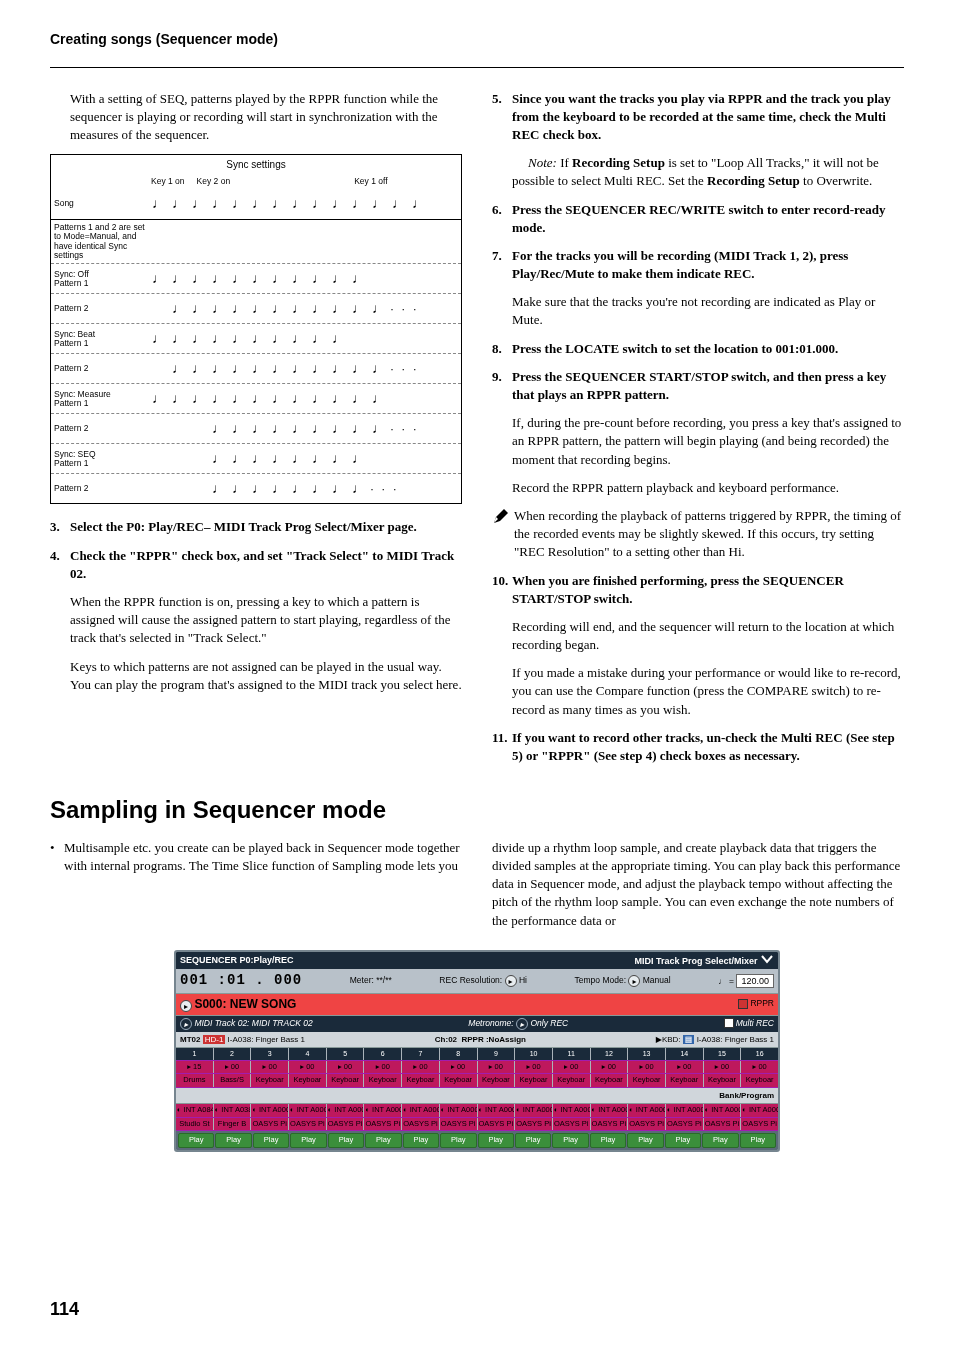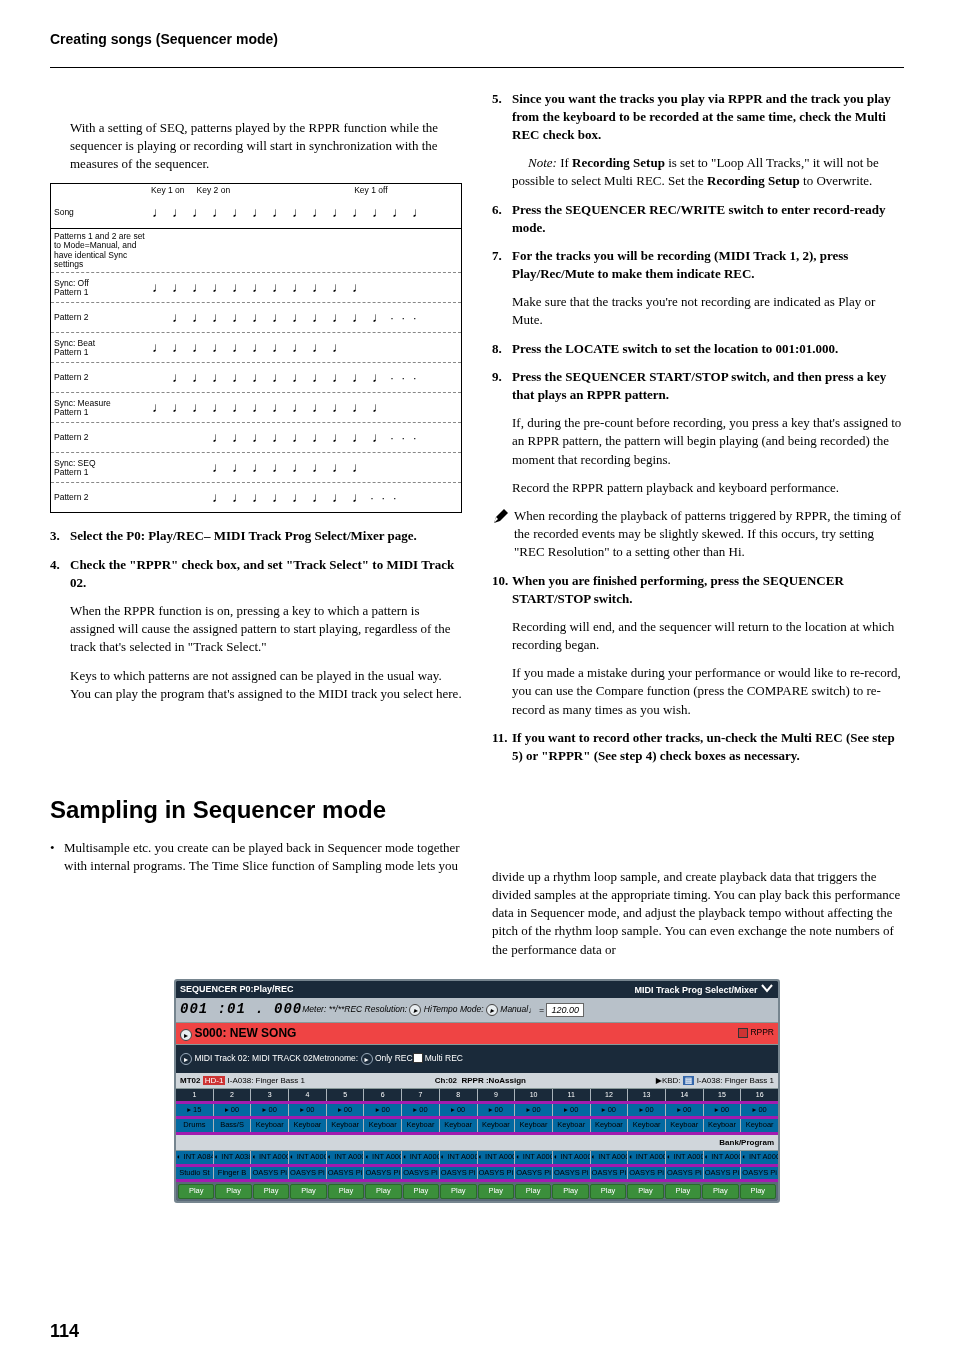--- a/index.html
+++ b/index.html
@@ -25,21 +25,20 @@
   .two-col {
     display: flex;
     gap: 30px;
   }
   .col {
     flex: 1;
     min-width: 0;
   }
   .para {
     margin-bottom: 10px;
-    margin-top: 29px;
   }
   .step-item {
     display: flex;
     margin-bottom: 6px;
   }
   .step-num {
     font-weight: bold;
     min-width: 20px;
   }
   .step-body {
@@ -135,23 +134,22 @@
     justify-content: space-between;
     padding: 2px 4px;
     font-weight: bold;
     font-size: 9px;
   }
   .ss-row1 {
     display: flex;
     align-items: center;
     background: #b8c1c9;
     padding: 2px 4px;
-    justify-content: flex-start;
+    justify-content: space-between;
     border-bottom: 1px solid #899;
-    font-style: italic;
   }
   .ss-lcd {
     font-family: 'Courier New', monospace;
     font-size: 14px;
     font-weight: bold;
     letter-spacing: 1px;
   }
   .ss-input {
     border: 1px solid #666;
     background: #fff;
@@ -187,38 +185,39 @@
     width:10px;height:10px;
     border:1px solid #333;
     background:#fff;
     vertical-align:middle;
     margin-right:2px;
   }
   .ss-check.red { background:#c33; }
   .ss-dark {
     background:#1a2a3a;
     color:#fff;
-    padding:8px 4px;
+    padding:2px 4px;
     display:flex;
-    justify-content:flex-start;
+    justify-content:space-between;
     font-size:8.5px;
+    font-style:italic;
   }
   .ss-midrow {
     background:#d0d6db;
     padding:2px 4px;
     display:flex;
     justify-content:space-between;
     font-size:8px;
     border-bottom:1px solid #899;
   }
   .ss-grid {
-    background:#0369a1;
+    background:#be185d;
     display:flex;
     font-size:7.5px;
-    border-bottom:3px solid #a21caf;
+    border-bottom:1px solid #a21caf;
   }
   .ss-cell {
     flex:1;
     border-left:1px solid #aab3ba;
     padding:1px;
     text-align:center;
     white-space:nowrap;
     overflow:hidden;
   }
   .ss-cell:first-child { border-left:none; }
@@ -234,21 +233,21 @@
     background:#3b8f3b;
     color:#fff;
     border:1px solid #2a6a2a;
     border-radius:2px;
     font-size:7.5px;
     text-align:center;
     padding:1px 0;
   }
   .page-num {
     position:absolute;
-    bottom:7px;
+    bottom:29px;
     left:50px;
     font-family: Arial, Helvetica, sans-serif;
     font-size:18px;
     font-weight:bold;
   }
   .arrow-down {
     width:14px;height:10px;
     display:inline-block;
   }
 </style>
@@ -256,20 +255,21 @@
 <body>
 
 <div class="header-bar">Creating songs (Sequencer mode)</div>
 
 <div class="two-col">
 
   <div class="col">
     <p class="para indent">With a setting of SEQ, patterns played by the RPPR function while the sequencer is playing or recording will start in synchronization with the measures of the sequencer.</p>
 
     <div class="diagram-box">
+      <div class="diag-title">Sync settings</div>
       <div class="diag-keys">
         <div class="spacer"></div>
         <span>Key 1 on</span>
         <span style="margin-left:8px">Key 2 on</span>
         <span style="margin-left:120px">Key 1 off</span>
       </div>
       <div class="diag-row no-border">
         <div class="diag-label">Song</div>
         <div class="diag-notes">
             <span class="note">♩</span>

